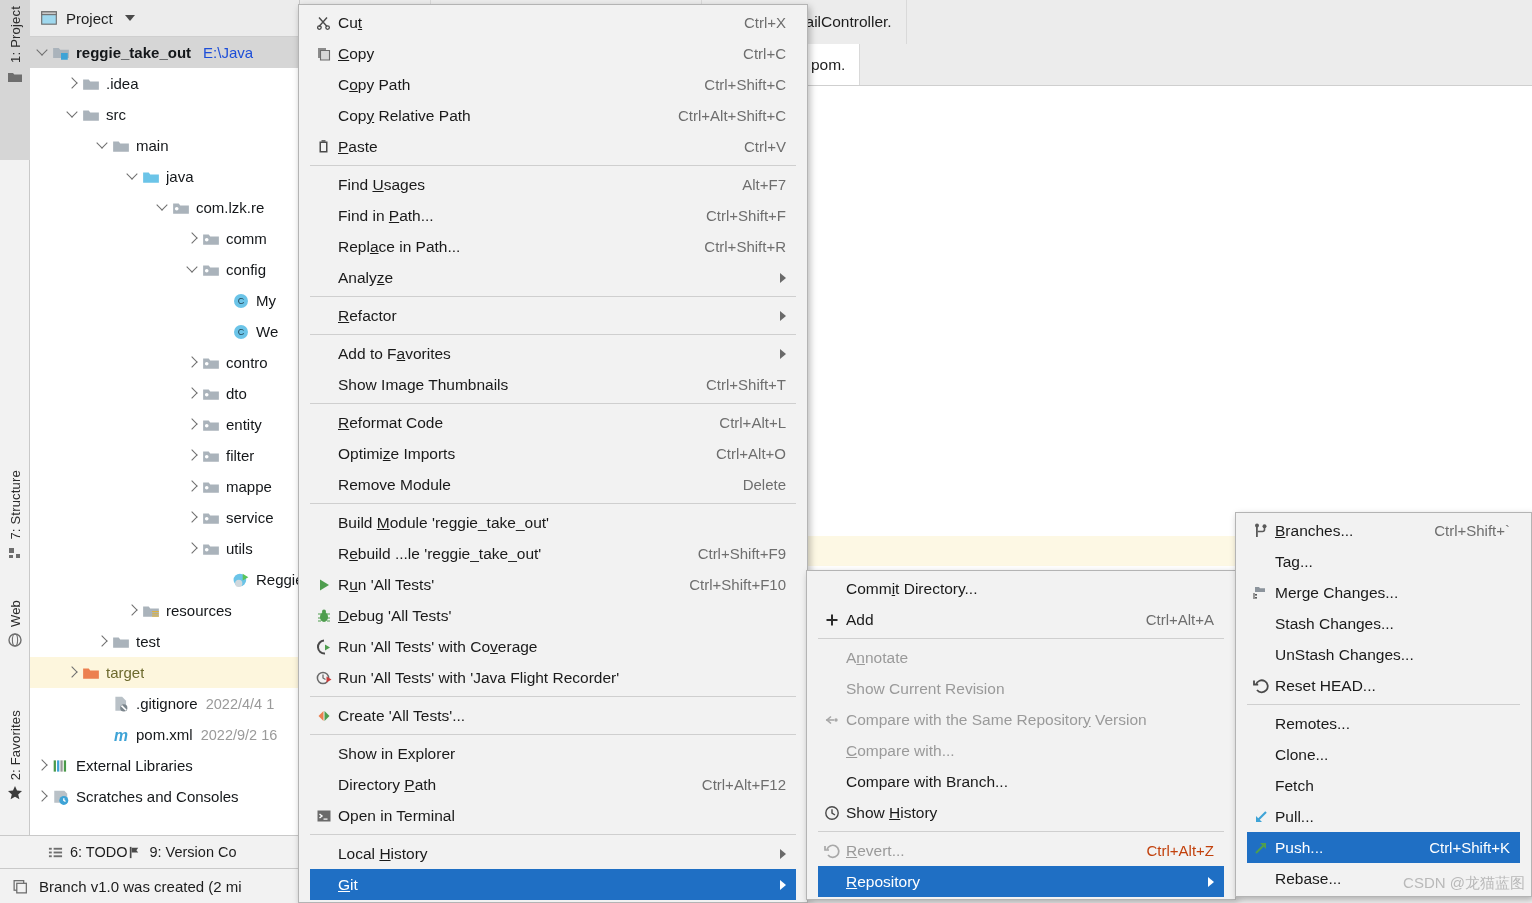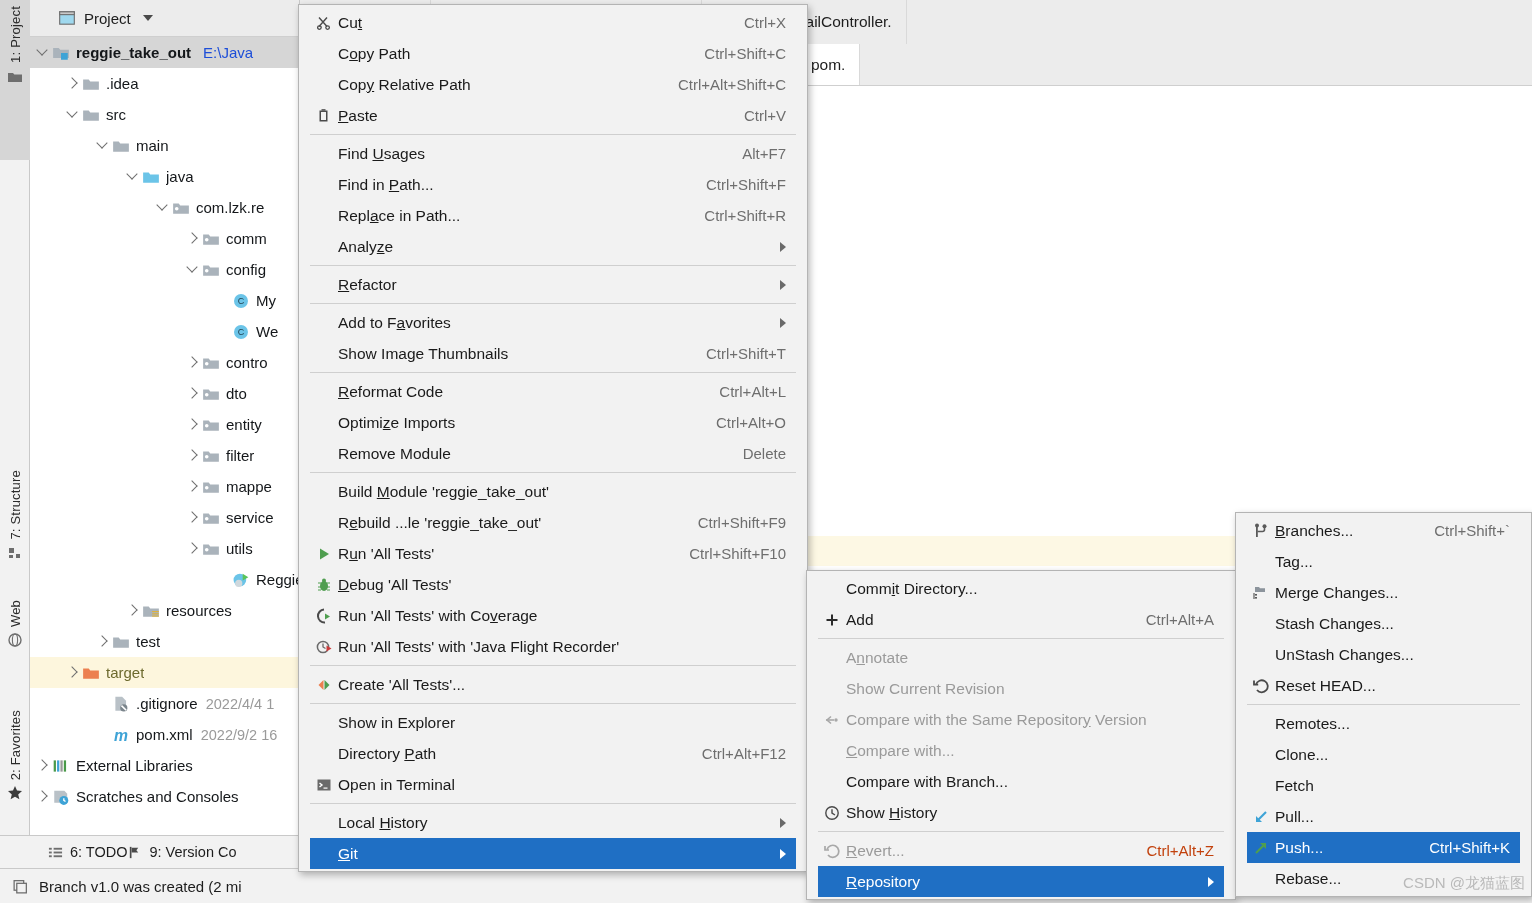--- a/index.html
+++ b/index.html
@@ -30,21 +30,21 @@
              flex-direction: column; align-items: center; }
   .ts-icon { width: 16px; height: 16px; display:block; }
 
   
   .project-panel {
     position: absolute; left: 30px; top: 0; width: 270px; height: 868px;
     background: #ffffff; border-right: 1px solid #c9c9c9;
   }
   .panel-header {
     height: 37px; background: #ececec; border-bottom: 1px solid #cfcfcf;
-    display: flex; align-items: center; padding-left: 28px; gap: 8px;
+    display: flex; align-items: center; padding-left: 10px; gap: 8px;
   }
   .panel-header .ptitle { font-size: 15px; color: #1d1d1d; }
   .caret-down {
     width: 0; height: 0; border-left: 5px solid transparent;
     border-right: 5px solid transparent; border-top: 6px solid #4a4a4a;
     margin-left: 4px;
   }
   .tree { padding-top: 0; font-size: 15px; color: #14171a; }
   .tree-row {
     height: 31px; display: flex; align-items: center; white-space: nowrap;
@@ -537,20 +537,31 @@
           <svg viewBox="0 0 16 16" width="16" height="16">
             <path d="M3 2.5l8 9M11 2.5l-8 9" fill="none" stroke="#4a4a4a" stroke-width="1.4"></path>
             <circle cx="3.4" cy="12.6" r="1.8" fill="none" stroke="#4a4a4a" stroke-width="1.3"></circle>
             <circle cx="11.6" cy="12.6" r="1.8" fill="none" stroke="#4a4a4a" stroke-width="1.3"></circle>
           </svg>
         </span>
         <span class="mi-label">Cu<u>t</u></span>
         <span class="mi-accel">Ctrl+X</span>
       </div>
       <div class="mi">
+        <span class="mi-icon">
+          <svg viewBox="0 0 16 16" width="16" height="16">
+            <rect x="2" y="2" width="8" height="10" fill="#8c8c8c"></rect>
+            <rect x="4.5" y="4.5" width="9" height="9.5" fill="#d6d6d6"></rect>
+            <path d="M4.5 4.5h9v9.5h-9z" fill="none" stroke="#6a6a6a" stroke-width="1.1"></path>
+          </svg>
+        </span>
+        <span class="mi-label"><u>C</u>opy</span>
+        <span class="mi-accel">Ctrl+C</span>
+      </div>
+      <div class="mi">
         <span class="mi-icon"></span>
         <span class="mi-label">C<u>o</u>py Path</span>
         <span class="mi-accel">Ctrl+Shift+C</span>
       </div>
       <div class="mi">
         <span class="mi-icon"></span>
         <span class="mi-label">Cop<u>y</u> Relative Path</span>
         <span class="mi-accel">Ctrl+Alt+Shift+C</span>
       </div>
       <div class="mi">

